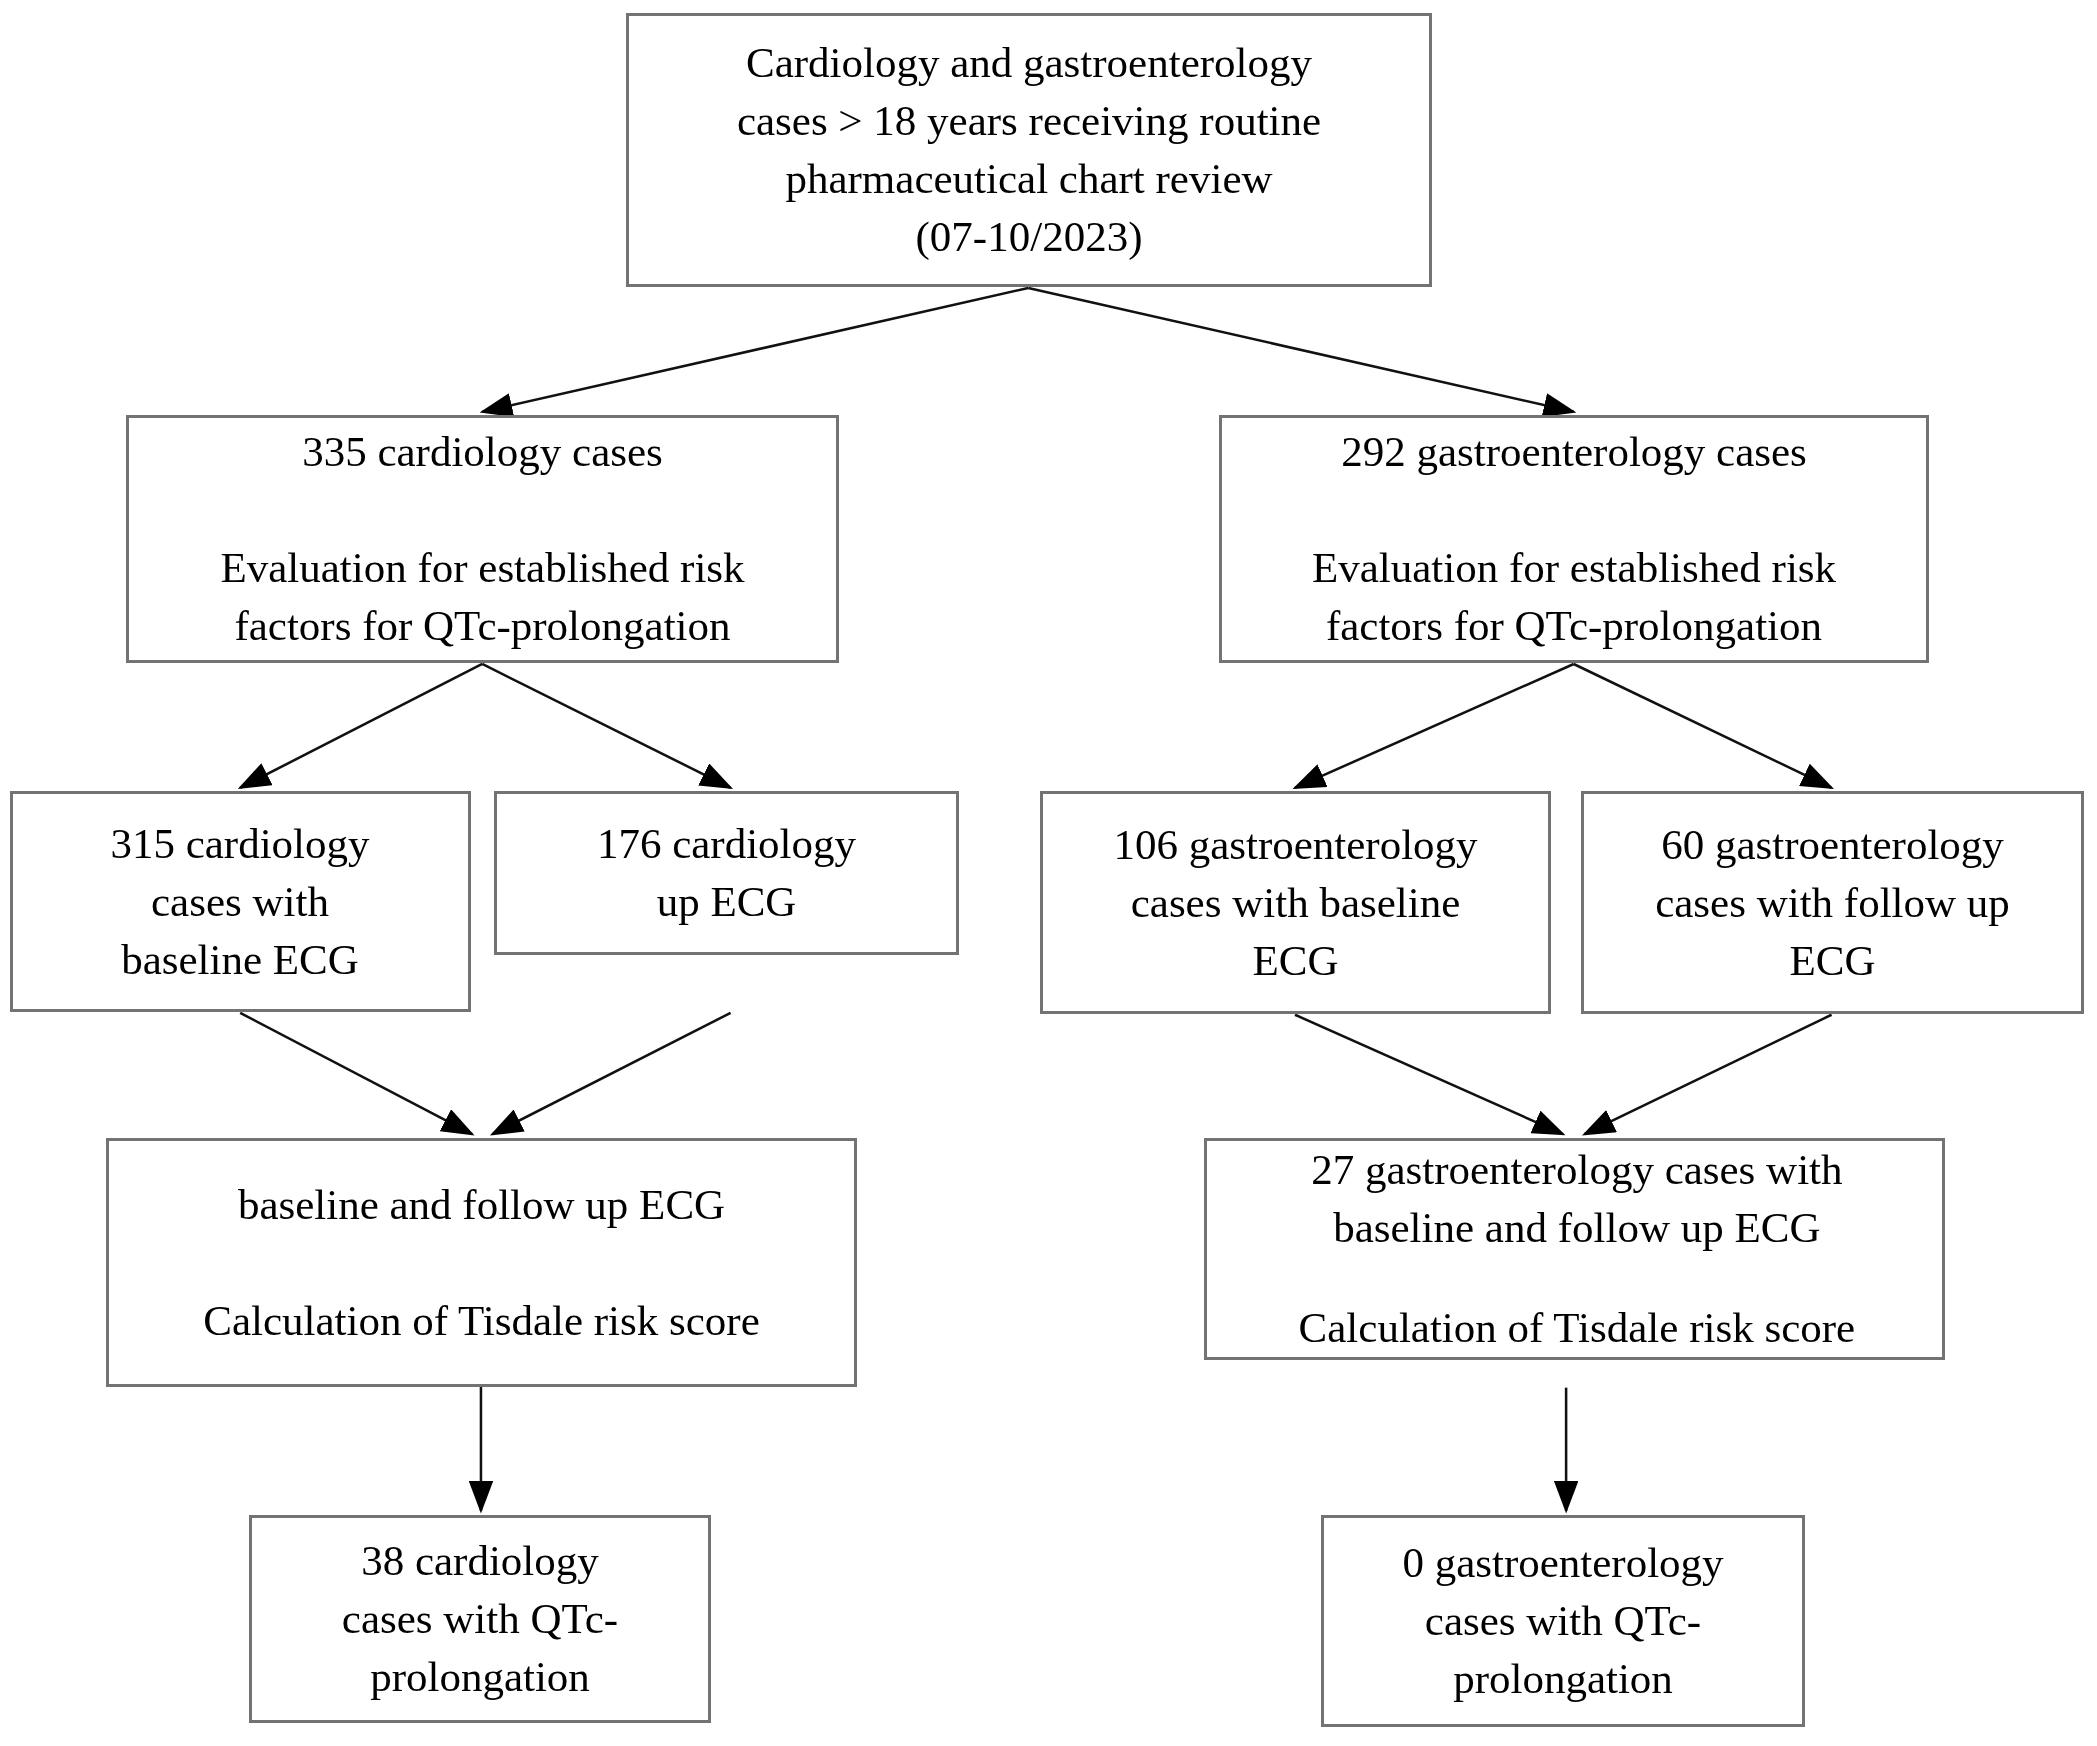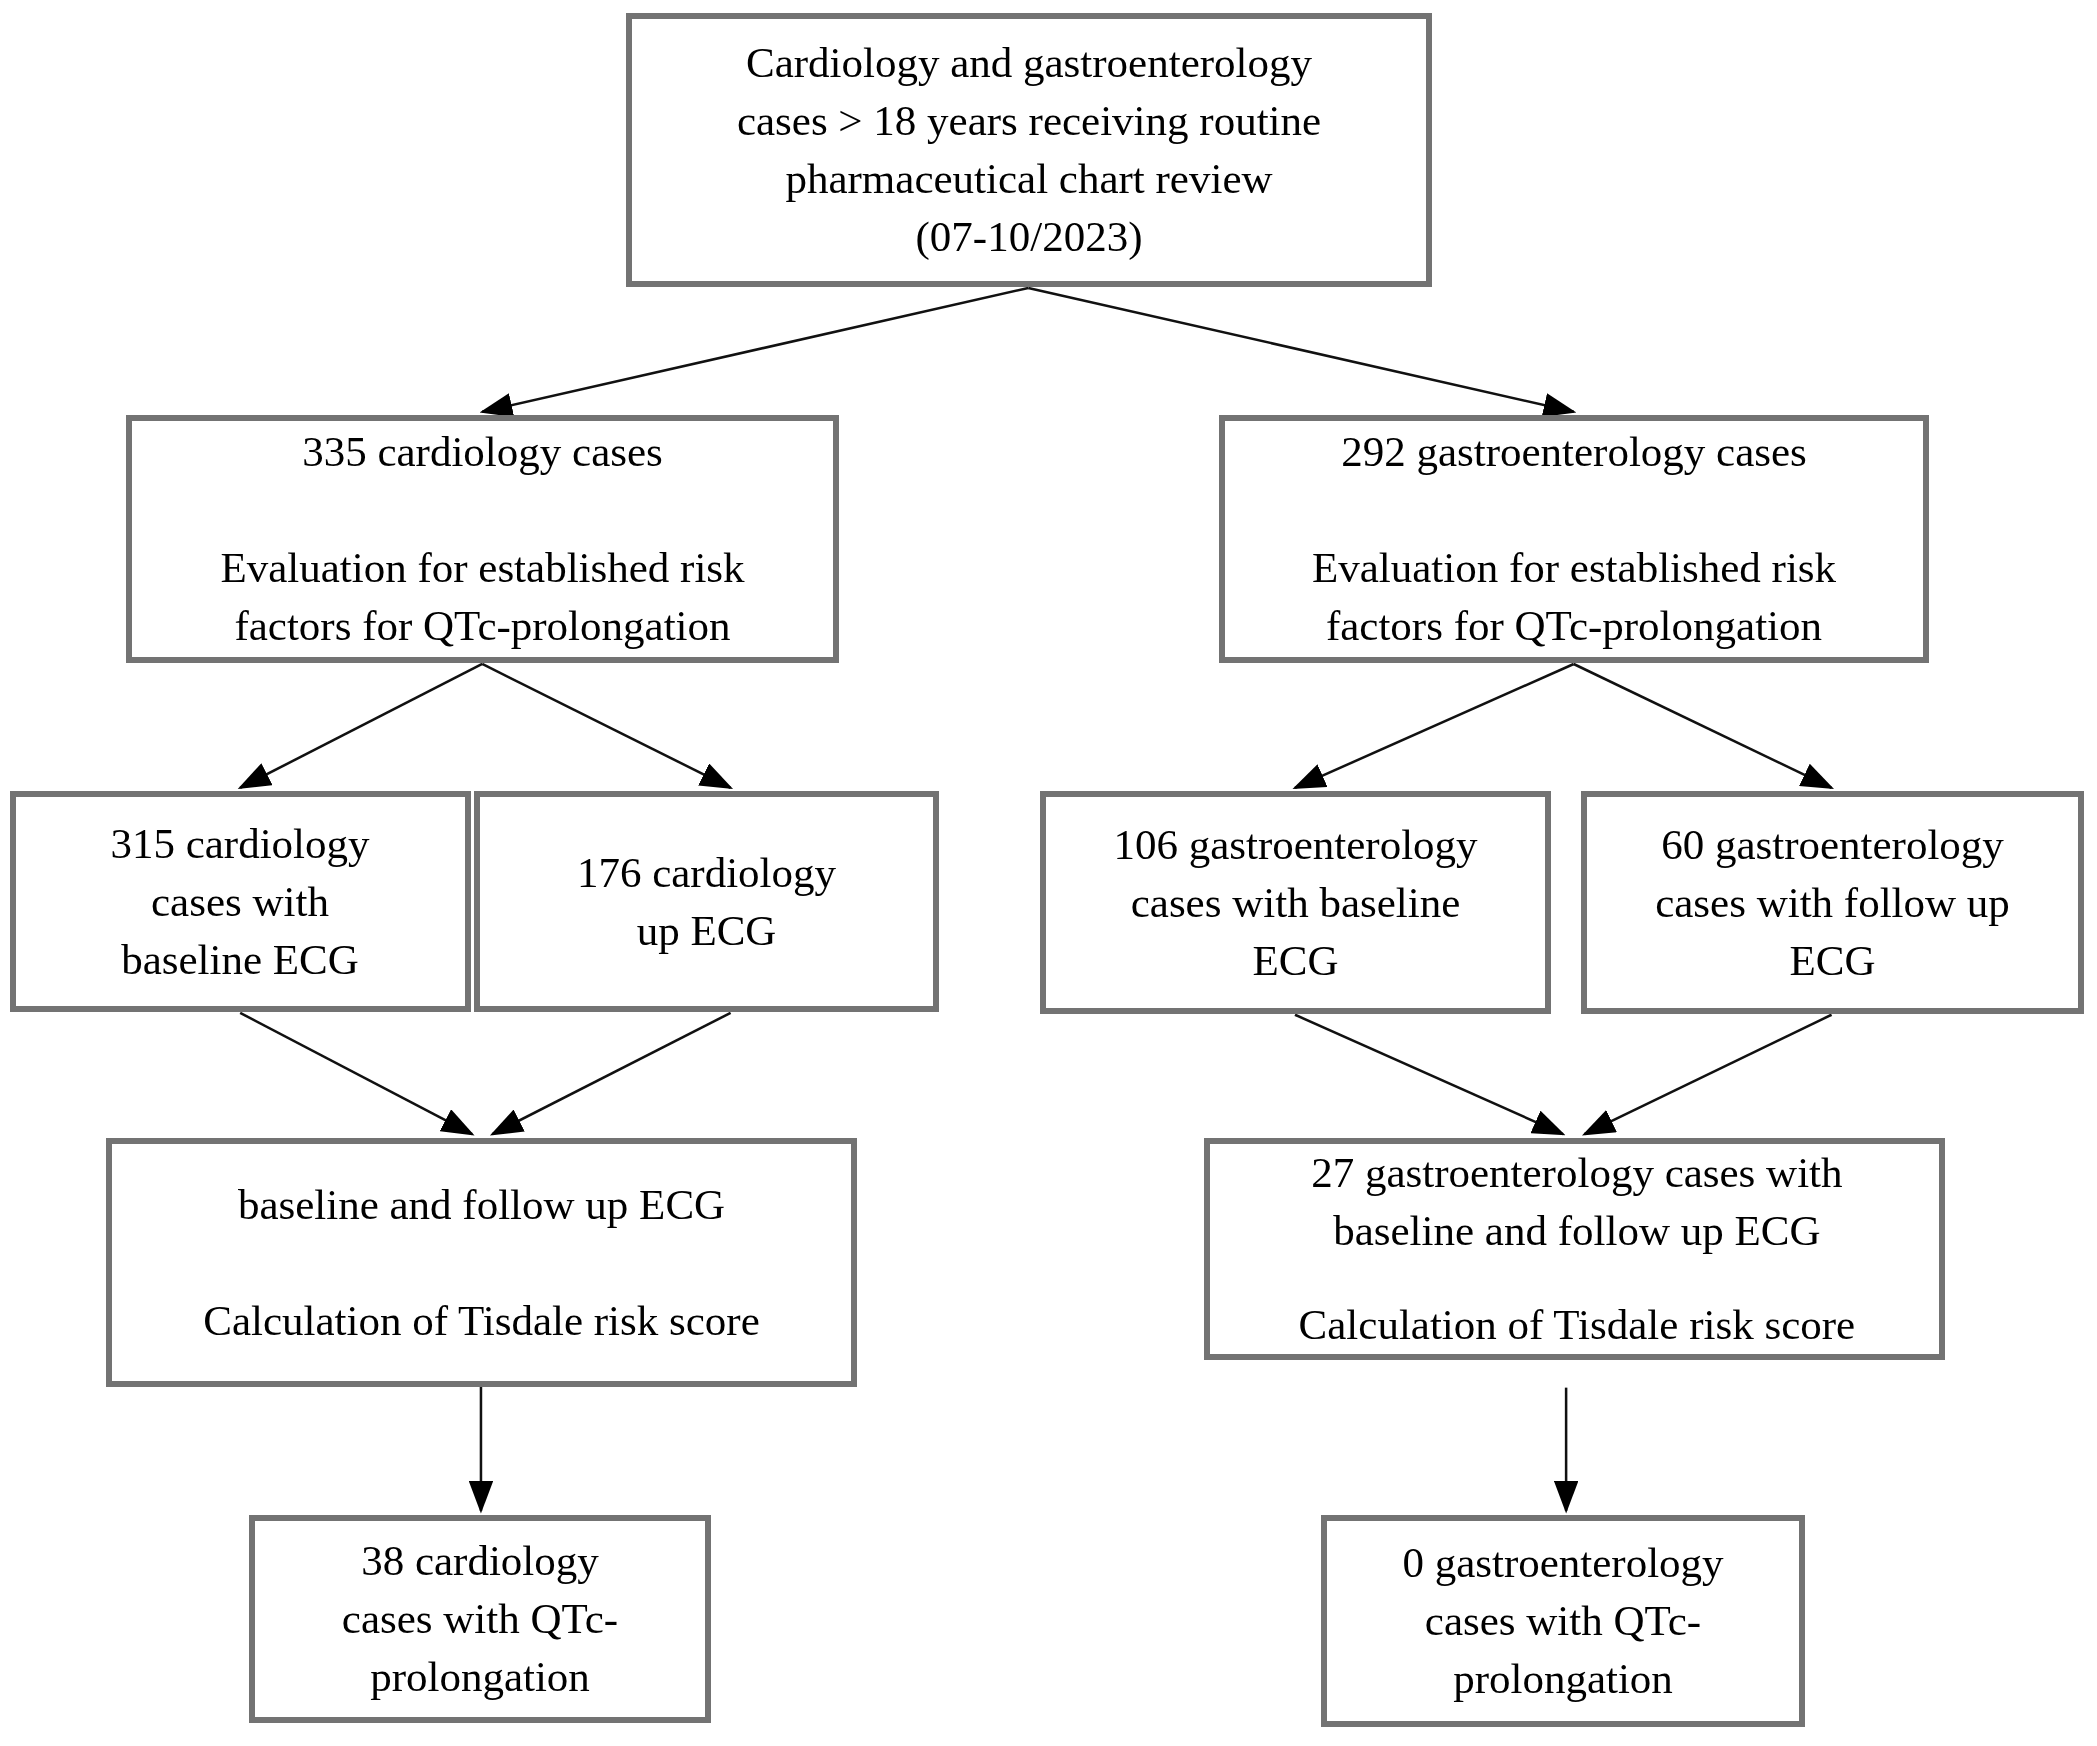--- a/index.html
+++ b/index.html
@@ -19,40 +19,40 @@
   .arrows {
     position: absolute;
     left: 0; top: 0;
     width: 2097px;
     height: 1747px;
     pointer-events: none;
   }
   .node {
     position: absolute;
     box-sizing: border-box;
-    border: 6px solid #737373;
+    border: 3px solid #737373;
     background: #ffffff;
     display: flex;
     flex-direction: column;
     justify-content: center;
     align-items: center;
     text-align: center;
     font-size: 43px;
     line-height: 58px;
     padding: 0 6.3px;
   }
   .line { width: 100%; white-space: nowrap; }
   .line.spacer { height: 58px; }
 
   
   .n-root { left: 626px;  top: 13.3px;   width: 806px; height: 274px; }
   .n-2l   { left: 126px;  top: 415px;  width: 713px; height: 248px; }
   .n-2r   { left: 1219px; top: 415px;  width: 710px; height: 248px; }
   .n-3a   { left: 9.5px;   top: 791px; width: 461px;  height: 221px; }
-  .n-3b   { left: 474px;  top: 791px; width: 465px;  height: 221px; }
+  .n-3b   { left: 494px;  top: 791px; width: 465px;  height: 164px; }
   .n-3c   { left: 1040px; top: 791px; width: 511px;  height: 223px; }
   .n-3d   { left: 1581px; top: 791px; width: 503px;  height: 223px; }
   .n-4l   { left: 106px;  top: 1138px; width: 751px; height: 249px; }
   .n-4r   { left: 1204px; top: 1138px; width: 741px; height: 222px; padding-left: 11px; }
   .n-5l   { left: 249px;  top: 1515px; width: 462px;  height: 208px; }
   .n-5r   { left: 1321px; top: 1515px; width: 484px;  height: 212px; }
 </style>
 </head>
 <body>
 

